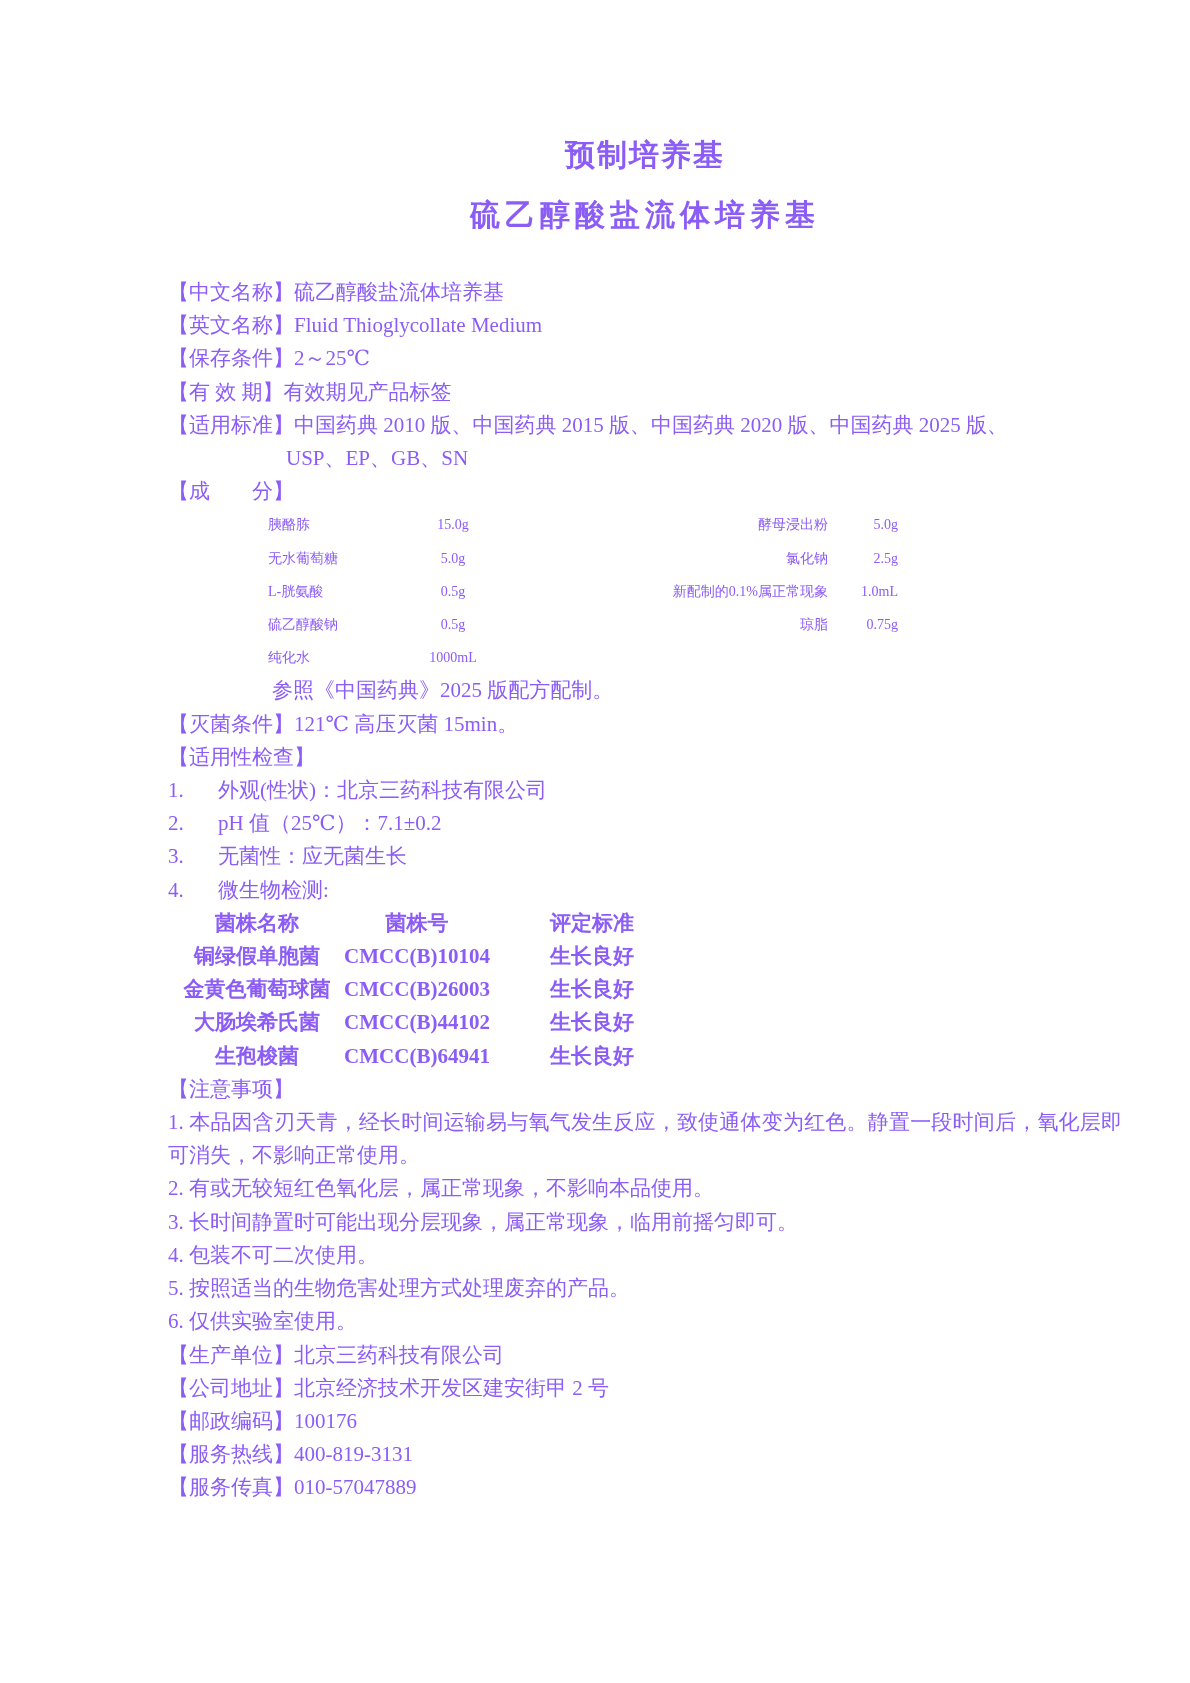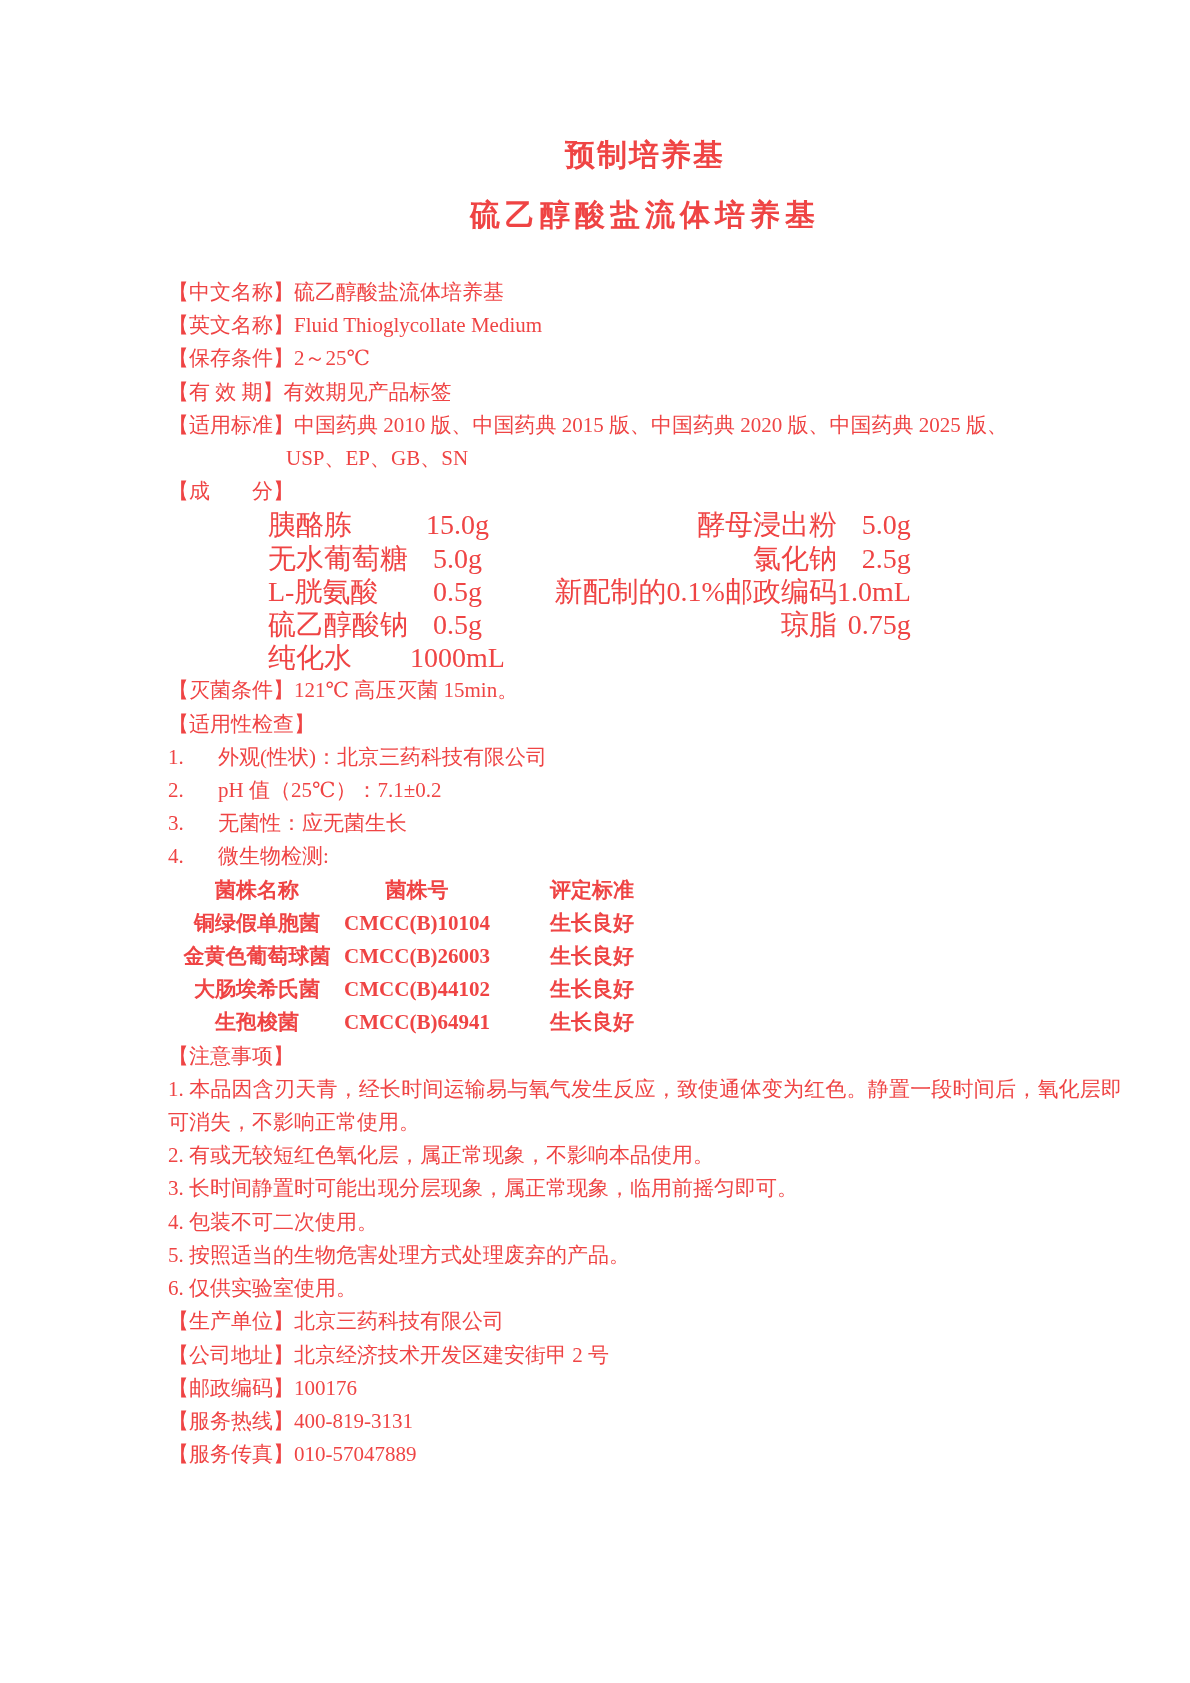--- a/index.html
+++ b/index.html
@@ -1,29 +1,29 @@
 <!DOCTYPE html>
 <html><head>
 <meta charset="utf-8">
 <style>
   html,body{margin:0;padding:0;background:#ffffff;}
   .page{
-    width:1190px;height:1683px;background:#ffffff;color:#ef4444;
+    width:1190px;height:1683px;background:#ffffff;color:#8b5cf6;
     font-family:"Liberation Serif","DejaVu Serif",serif;
     box-sizing:border-box;padding:138px 68px 0 168px;overflow:hidden;
   }
   h1.title{font-size:30px;line-height:34px;font-weight:bold;text-align:center;letter-spacing:2px;margin:0;}
   h2.subtitle{font-size:30px;line-height:34px;font-weight:bold;text-align:center;letter-spacing:5px;margin:26px 0 0 0;}
   .body{margin-top:44px;font-size:21px;line-height:33.2px;}
   .line{white-space:nowrap;}
   .indent-std{margin-left:118px;}
   .note-line{margin-left:104px;}
   table{border-collapse:collapse;border:none;}
   .comp{margin-left:100px;}
-  .comp td{font-size:28px;line-height:33.2px;height:33.2px;padding:0;vertical-align:middle;}
+  .comp td{font-size:14px;line-height:33.2px;height:33.2px;padding:0;vertical-align:middle;}
   .comp .n1{width:142px;text-align:left;}
   .comp .a1{width:86px;text-align:center;}
   .comp .n2{width:316px;text-align:right;padding-left:16px;}
   .comp .a2{width:70px;text-align:right;}
   .mic{margin-left:14px;}
   .mic th,.mic td{font-size:21px;line-height:33.2px;height:33.2px;padding:0;font-weight:bold;vertical-align:middle;}
   .mic .m1{width:150px;text-align:center;}
   .mic .m2{width:170px;text-align:center;}
   .mic .m3{width:160px;text-align:left;padding-left:48px;}
   .item{display:flex;}
@@ -59,38 +59,39 @@
       </tr>
       <tr>
         <td class="n1">无水葡萄糖</td>
         <td class="a1">5.0g</td>
         <td class="n2">氯化钠</td>
         <td class="a2">2.5g</td>
       </tr>
       <tr>
         <td class="n1">L-胱氨酸</td>
         <td class="a1">0.5g</td>
-        <td class="n2">新配制的0.1%邮政编码</td>
+        <td class="n2">新配制的0.1%属正常现象</td>
         <td class="a2">1.0mL</td>
       </tr>
       <tr>
         <td class="n1">硫乙醇酸钠</td>
         <td class="a1">0.5g</td>
         <td class="n2">琼脂</td>
         <td class="a2">0.75g</td>
       </tr>
       <tr>
         <td class="n1">纯化水</td>
         <td class="a1">1000mL</td>
         <td class="n2"></td>
         <td class="a2"></td>
       </tr>
     </tbody>
       </table>
 
+    <div class="line note-line">参照《中国药典》2025 版配方配制。</div>
 
     <div class="line"><span>【灭菌条件】</span><span>121℃  高压灭菌 15min。</span></div>
 
     <div class="line">【适用性检查】</div>
 
     <div class="item">
         <span class="num">1.</span>
         <span>外观(性状)：北京三药科技有限公司</span>
       </div>
     <div class="item">

